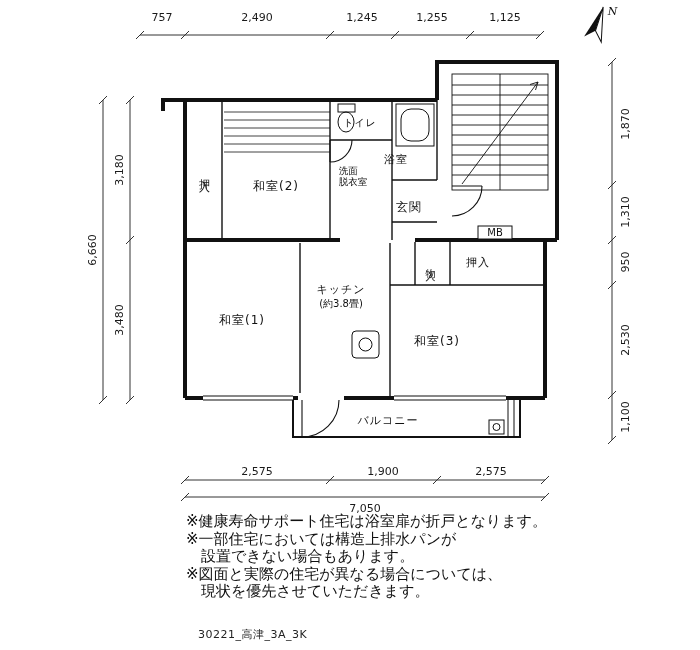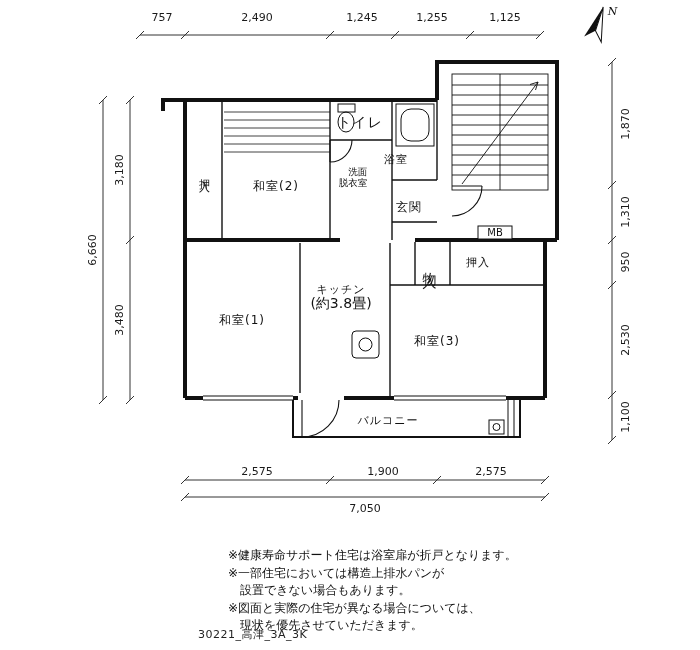--- a/index.html
+++ b/index.html
@@ -4,25 +4,25 @@
 <style>
   html,body{margin:0;padding:0;background:#fff;}
   .canvas{position:relative;width:700px;height:650px;background:#ffffff;overflow:hidden;
           font-family:"DejaVu Sans","Liberation Sans",sans-serif;color:#111;}
   .canvas svg{position:absolute;left:0;top:0;}
   .lbl{position:absolute;transform:translate(-50%,-50%);font-size:12px;color:#111;
        white-space:nowrap;letter-spacing:1px;}
   .dim{font-size:11px;letter-spacing:0;color:#1a1a1a;}
   .rot{transform:translate(-50%,-50%) rotate(-90deg);}
   .vtext{writing-mode:vertical-rl;letter-spacing:2px;}
-  .sm{font-size:14px;}
+  .sm{font-size:10px;}
   .md{font-size:11px;}
   .xs{font-size:10px;letter-spacing:0;text-align:right;}
-  .two-line{font-size:9.5px;line-height:11px;text-align:right;letter-spacing:0;}
-  .notes{position:absolute;left:186px;top:547px;font-size:12px;line-height:17.5px;color:#111;margin-left:42px;}
+  .two-line{font-size:9.5px;line-height:11px;text-align:left;letter-spacing:0;font-family:Liberation Mono, monospace;}
+  .notes{position:absolute;left:186px;top:513px;font-size:15px;line-height:17.5px;color:#111;}
   .footer{position:absolute;left:198px;top:627px;font-size:11px;color:#222;letter-spacing:.5px;text-align:center;}
   .nlabel{font-style:italic;font-family:"DejaVu Serif","Liberation Serif",serif;}
 </style>
 </head>
 <body>
 
 <div class="canvas">
 
   <svg width="700" height="650" viewBox="0 0 700 650">
 

